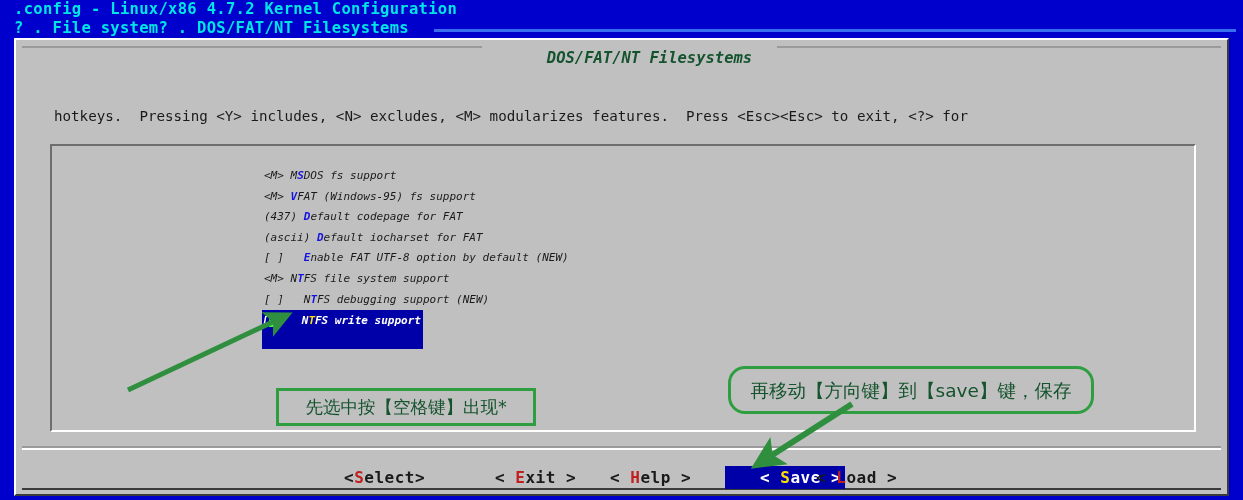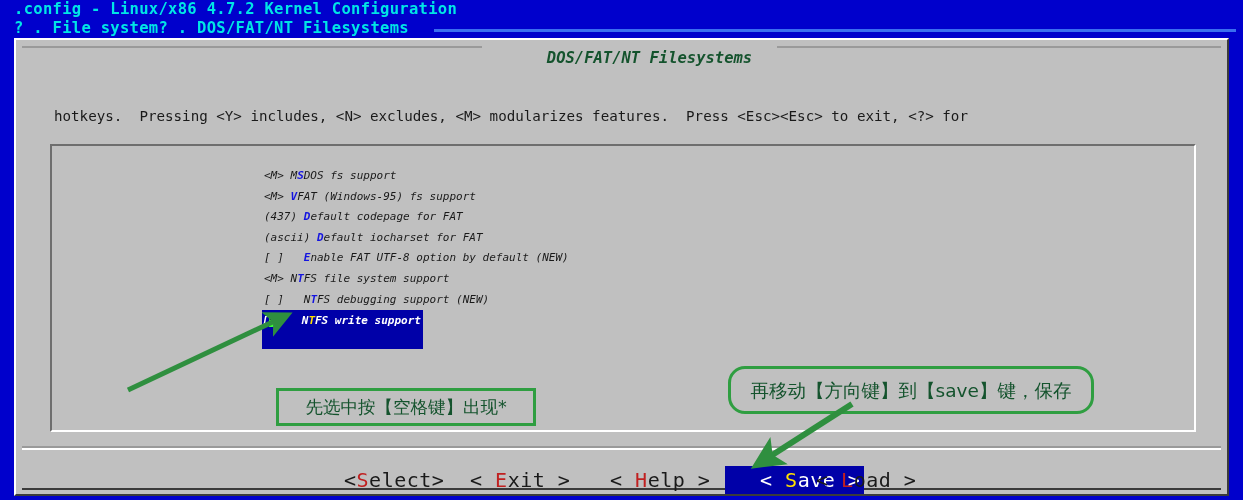--- a/index.html
+++ b/index.html
@@ -161,39 +161,39 @@
   .btnbar {
     position: absolute;
     left: 6px; top: 412px;
     width: 1199px; height: 38px;
     border-bottom: 2px solid #3b3b3b;
     box-sizing: border-box;
   }
   .btn {
     position: absolute;
     top: 16px;
-    font-size: 20px;
-    font-weight: normal;
+    font-size: 16px;
+    font-weight: bold;
     color: #1a1a1a;
     white-space: pre;
     letter-spacing: 0.5px;
     text-align: right;
   }
   .btn .hk { color: #c02020; }
   .btn.active {
     background: #0000a8;
     color: #ffffff;
     padding: 2px 4px;
     top: 14px;
   }
   .btn.active .hk { color: #ffe000; }
   .btn.active .plain { color: #ffffff; }
 
   #btn-select { left: 322px; }
-  #btn-exit   { left: 448px; }
+  #btn-exit   { left: 473px; }
   #btn-help   { left: 588px; }
   #btn-save   { left: 703px; padding-left: 35px; }
   #btn-load   { left: 794px; }
 
   
   .arrow-layer {
     position: absolute;
     left: 0; top: 0;
     width: 1243px; height: 500px;
     pointer-events: none;

